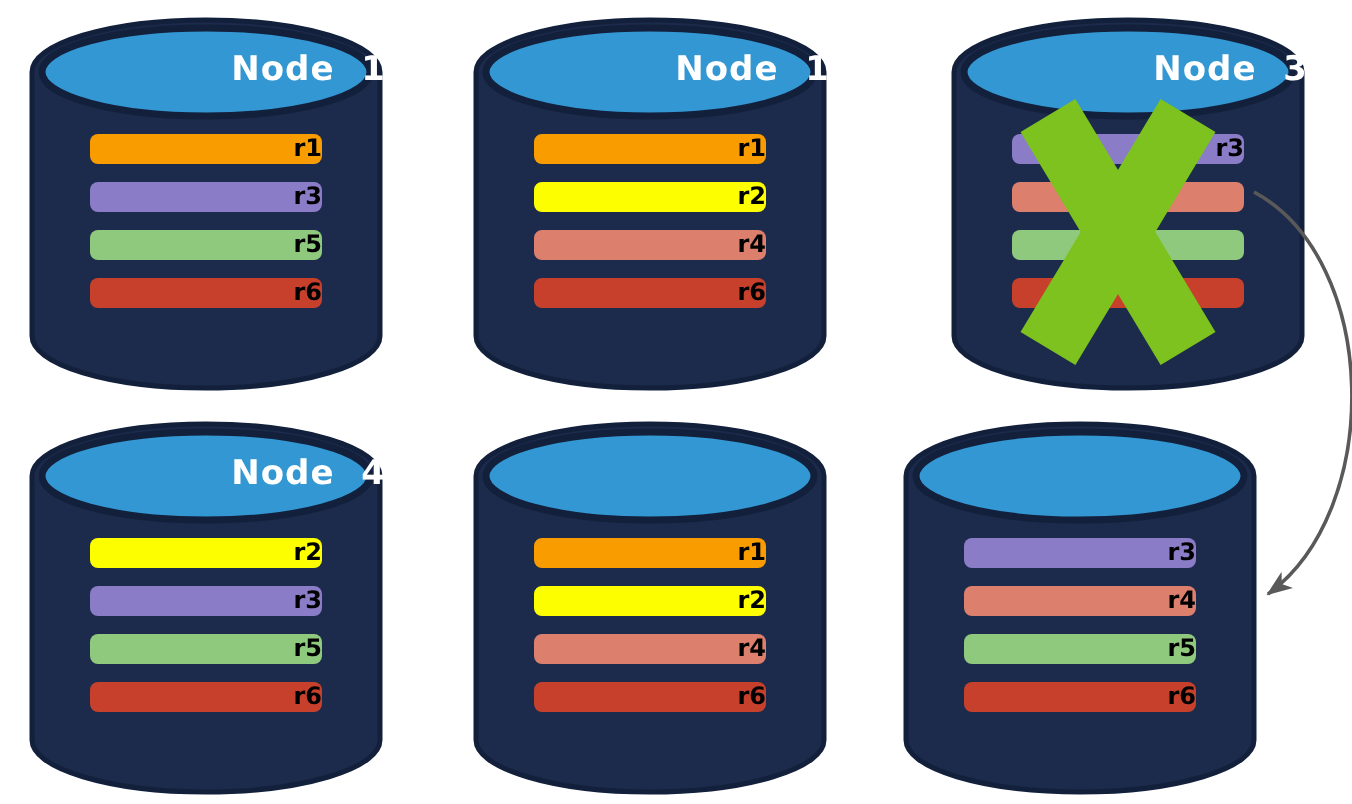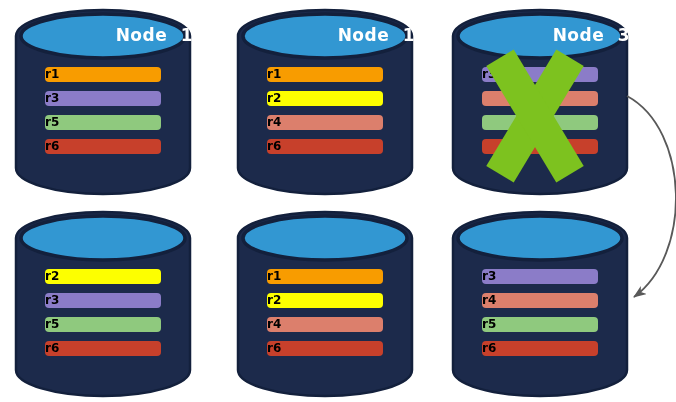--- a/index.html
+++ b/index.html
@@ -10,21 +10,21 @@
   .node{position:absolute;width:180px;height:188px;}
   .node svg.cyl{position:absolute;left:0;top:0;}
   .node .title{
     position:absolute;left:0;top:17px;width:180px;text-align:right;
     color:#ffffff;font-size:17px;font-weight:bold;line-height:21px;
     word-spacing:7px;letter-spacing:0.5px;
   }
   .bars{position:absolute;left:32px;top:59px;width:116px;}
   .bar{
     width:116px;height:15px;border-radius:4px;margin-bottom:9px;
-    display:flex;align-items:center;justify-content:flex-start;
+    display:flex;align-items:center;justify-content:flex-end;
   }
   .bar span{
     color:#000;font-size:12px;font-weight:bold;line-height:15px;
   }
   .x-mark{position:absolute;left:0;top:0;width:180px;height:188px;pointer-events:none;}
   .x-arm{
     position:absolute;left:85px;top:108px;width:32px;height:136px;
     background:#7DC21F;
   }
   .x-arm.a1{transform:translate(-50%,-50%) rotate(31deg);}
@@ -71,21 +71,21 @@
       </div>
     <div class="bar" style="background: rgb(220, 127, 108);">
         <span>r4</span>
       </div>
     <div class="bar" style="background: rgb(199, 64, 43);">
         <span>r6</span>
       </div>
   </div>
 </div>
 
-<div class="node" style="left:450px;top:8px">
+<div class="node" style="left:474px;top:8px">
   <svg class="cyl" width="180" height="188" viewBox="0 0 180 188">
     <path d="M3,28 a87,26 0 0 1 174,0 v132 a87,26 0 0 1 -174,0 z" fill="#1C2A4B" stroke="#13203C" stroke-width="2.5"></path>
     <ellipse cx="90" cy="28" rx="82" ry="22" fill="#3297D2" stroke="#13203C" stroke-width="3.5"></ellipse>
   </svg>
   <div class="title">Node 3</div>
   <div class="bars">
     <div class="bar" style="background: rgb(139, 124, 200);">
         <span>r3</span>
       </div>
     <div class="bar" style="background: rgb(220, 127, 108);">
@@ -102,20 +102,21 @@
     <div class="x-arm a1"></div>
     <div class="x-arm a2"></div>
   </div>
 </div>
 
 <div class="node" style="left:13px;top:210px">
   <svg class="cyl" width="180" height="188" viewBox="0 0 180 188">
     <path d="M3,28 a87,26 0 0 1 174,0 v132 a87,26 0 0 1 -174,0 z" fill="#1C2A4B" stroke="#13203C" stroke-width="2.5"></path>
     <ellipse cx="90" cy="28" rx="82" ry="22" fill="#3297D2" stroke="#13203C" stroke-width="3.5"></ellipse>
   </svg>
+  <div class="title">Node 4</div>
   <div class="bars">
     <div class="bar" style="background: rgb(253, 255, 0);">
         <span>r2</span>
       </div>
     <div class="bar" style="background: rgb(139, 124, 200);">
         <span>r3</span>
       </div>
     <div class="bar" style="background: rgb(143, 201, 126);">
         <span>r5</span>
       </div>

